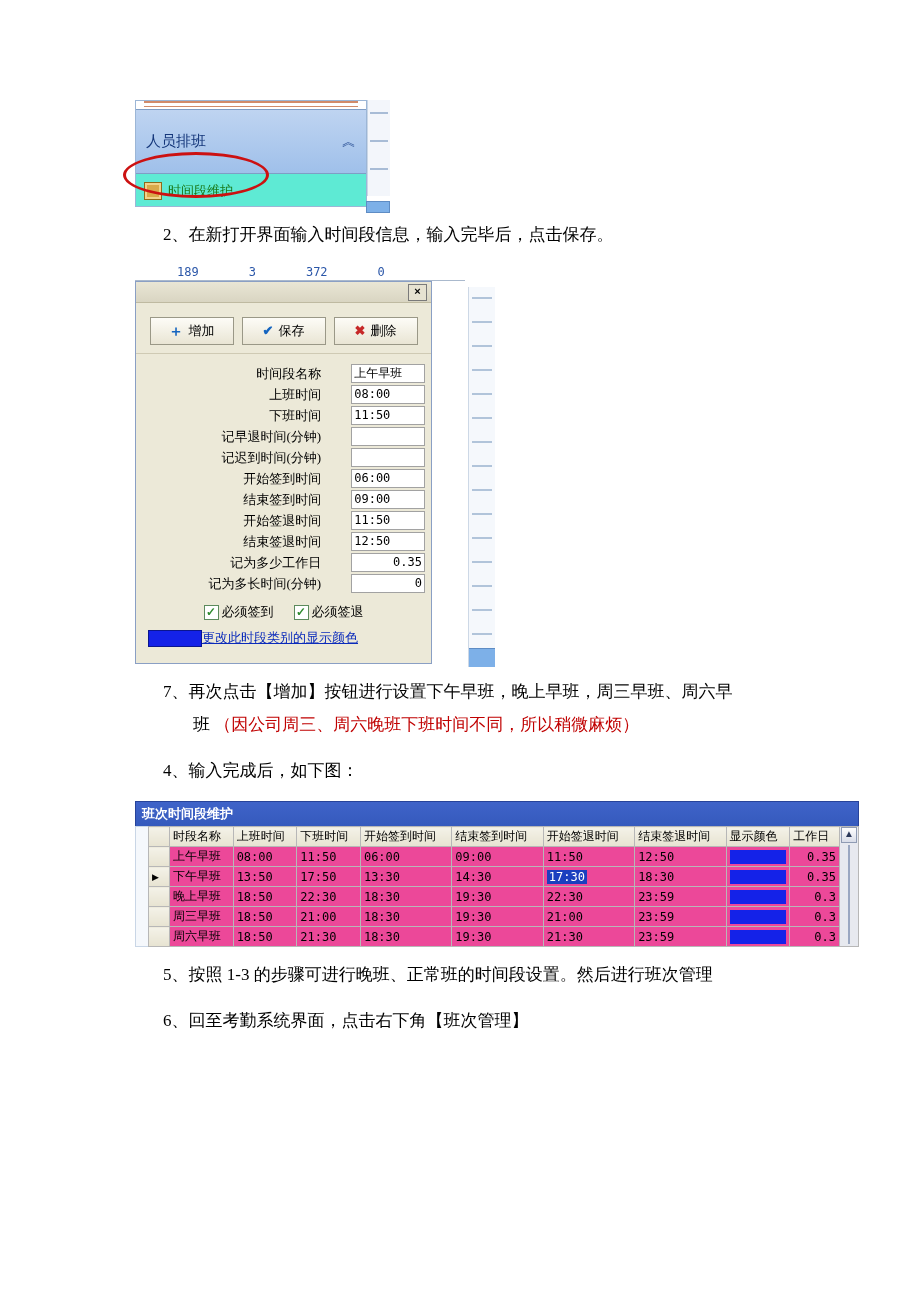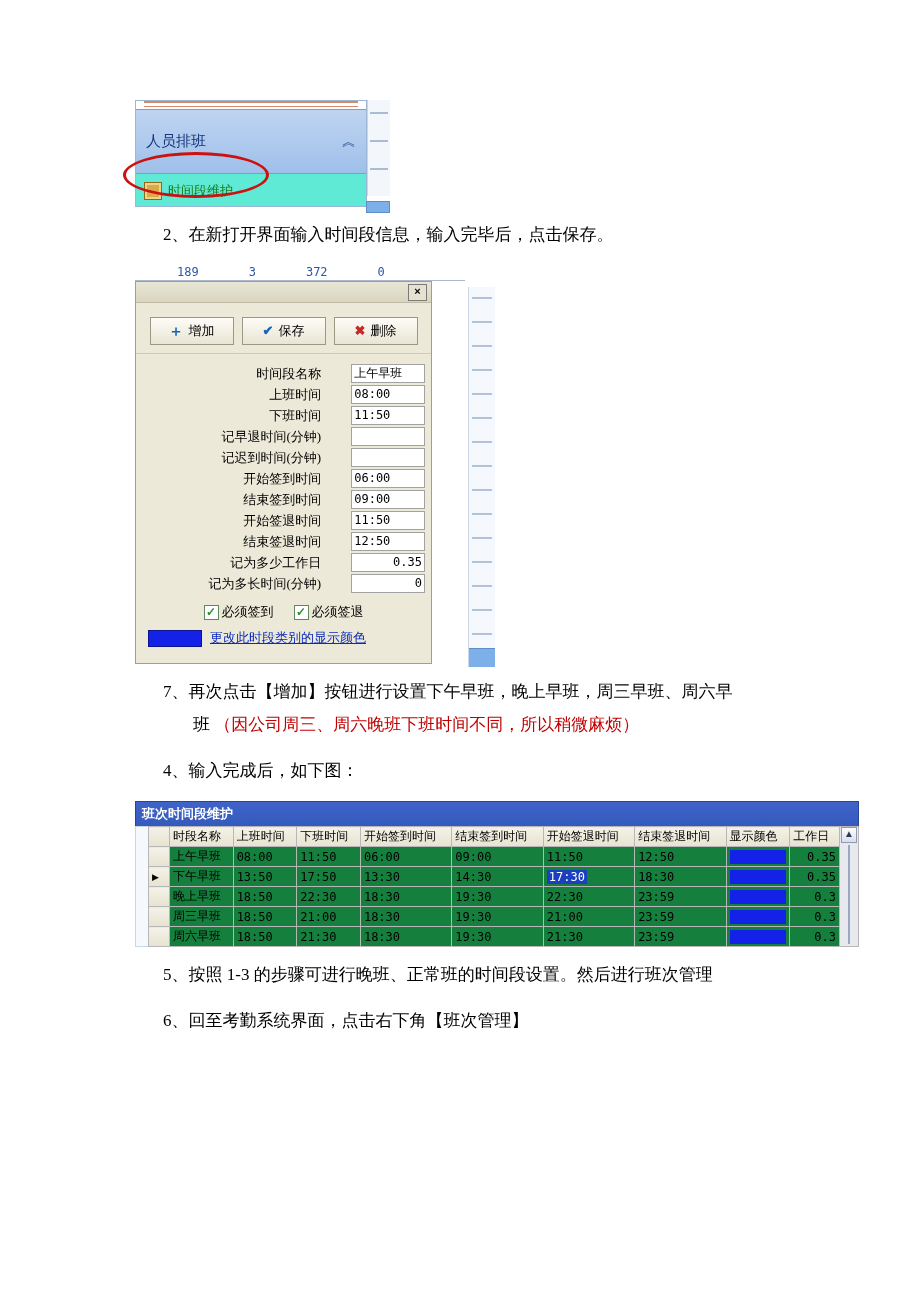--- a/index.html
+++ b/index.html
@@ -165,21 +165,21 @@
     display:flex;gap:20px;justify-content:center;margin:10px 0 8px;
     font-size:13px;
   }
   .chk{display:flex;align-items:center;gap:3px;}
   .chkbox{
     width:13px;height:13px;border:1px solid #5c8a5c;background:#fff;
     display:inline-flex;align-items:center;justify-content:center;
     color:#2e8b2e;font-size:12px;font-weight:bold;line-height:11px;
   }
   .color-row{
-    display:flex;align-items:center;gap:8px;padding:0 0 6px 6px;font-size:13px;
+    display:flex;align-items:center;padding:0 0 6px 6px;font-size:13px;
   }
   .swatch{width:52px;height:15px;background:#1422e8;border:1px solid #0a158f;}
   .linklike{color:#0b2bbb;text-decoration:underline;}
   .shot2 .side-gutter{
     position:absolute;right:-30px;top:22px;width:26px;height:380px;
     border-left:1px solid #cdd8e6;background:#f5f8fc;
   }
   .shot2 .side-gutter::before{
     content:"";position:absolute;left:3px;top:10px;width:20px;height:2px;background:#b1c4da;
     box-shadow:0 24px 0 #b1c4da,0 48px 0 #b1c4da,0 72px 0 #b1c4da,0 96px 0 #b1c4da,
@@ -199,21 +199,21 @@
     background:linear-gradient(#3f63c9,#355abd);
     color:#fff;font-family:"SimSun",serif;font-size:13px;font-weight:bold;
     padding:3px 6px;border:1px solid #27439a;border-bottom:none;
   }
   .grid-wrap{display:flex;}
   .grid-left{
     width:12px;background:#f5f8fc;border:1px solid #c9d6e6;border-right:none;
   }
   table.grid{
     border-collapse:collapse;font-family:"SimSun","Consolas",serif;font-size:12px;
-    background:#15803d;flex:1;
+    background:#ec4899;flex:1;
   }
   table.grid th,table.grid td{
     border:1px solid #b7b7b7;padding:1px 3px;height:17px;
     white-space:nowrap;
   }
   table.grid th{
     background:linear-gradient(#f4f2e8,#e7e3d1);font-weight:normal;text-align:left;
   }
   table.grid td{text-align:left;}
   table.grid td.num{text-align:right;font-family:"Consolas",monospace;}

